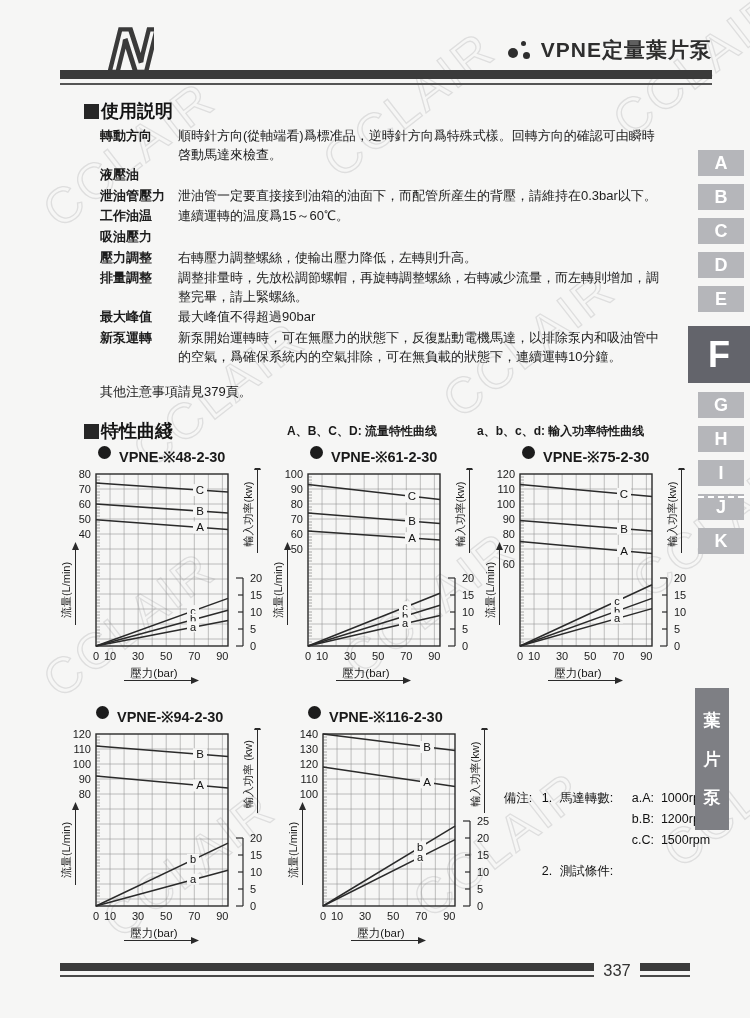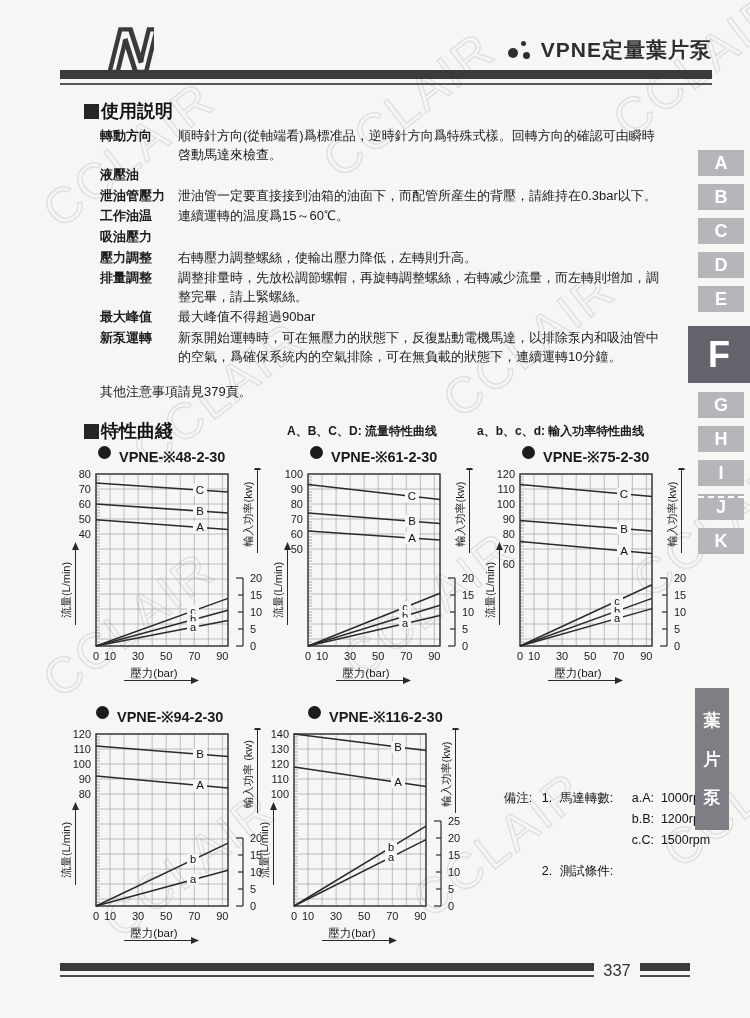--- a/index.html
+++ b/index.html
@@ -654,21 +654,21 @@
               <polygon points="48,5.5 40,2 40,9" fill="#2a2a2a"></polygon>
             </g>
             <text x="96" y="209" text-anchor="middle" font-size="11.5" fill="#1a1a1a">壓力(bar)</text>
             <line x1="66" y1="212.5" x2="134" y2="212.5" stroke="#2a2a2a" stroke-width="1"></line>
             <polygon points="141,212.5 133,209 133,216" fill="#2a2a2a"></polygon>
           </svg></div>
         <div class="chart-title" style="left: 308px; top: 706px;">
           <div class="dot"></div>
           <span>VPNE-※116-2-30</span>
         </div>
-        <div class="chart" style="left: 256px; top: 728px;"><svg width="216" height="218">
+        <div class="chart" style="left: 285px; top: 728px;"><svg width="216" height="218">
             <line x1="52.04255319148936" y1="6" x2="52.04255319148936" y2="178" stroke="#8e8e8e" stroke-width="0.55"></line>
             <line x1="66.08510638297872" y1="6" x2="66.08510638297872" y2="178" stroke="#8e8e8e" stroke-width="0.55"></line>
             <line x1="80.12765957446808" y1="6" x2="80.12765957446808" y2="178" stroke="#8e8e8e" stroke-width="0.55"></line>
             <line x1="94.17021276595744" y1="6" x2="94.17021276595744" y2="178" stroke="#8e8e8e" stroke-width="0.55"></line>
             <line x1="108.2127659574468" y1="6" x2="108.2127659574468" y2="178" stroke="#8e8e8e" stroke-width="0.55"></line>
             <line x1="122.25531914893617" y1="6" x2="122.25531914893617" y2="178" stroke="#8e8e8e" stroke-width="0.55"></line>
             <line x1="136.29787234042553" y1="6" x2="136.29787234042553" y2="178" stroke="#8e8e8e" stroke-width="0.55"></line>
             <line x1="150.3404255319149" y1="6" x2="150.3404255319149" y2="178" stroke="#8e8e8e" stroke-width="0.55"></line>
             <line x1="164.38297872340425" y1="6" x2="164.38297872340425" y2="178" stroke="#8e8e8e" stroke-width="0.55"></line>
             <line x1="38" y1="21" x2="170" y2="21" stroke="#8e8e8e" stroke-width="0.55"></line>

